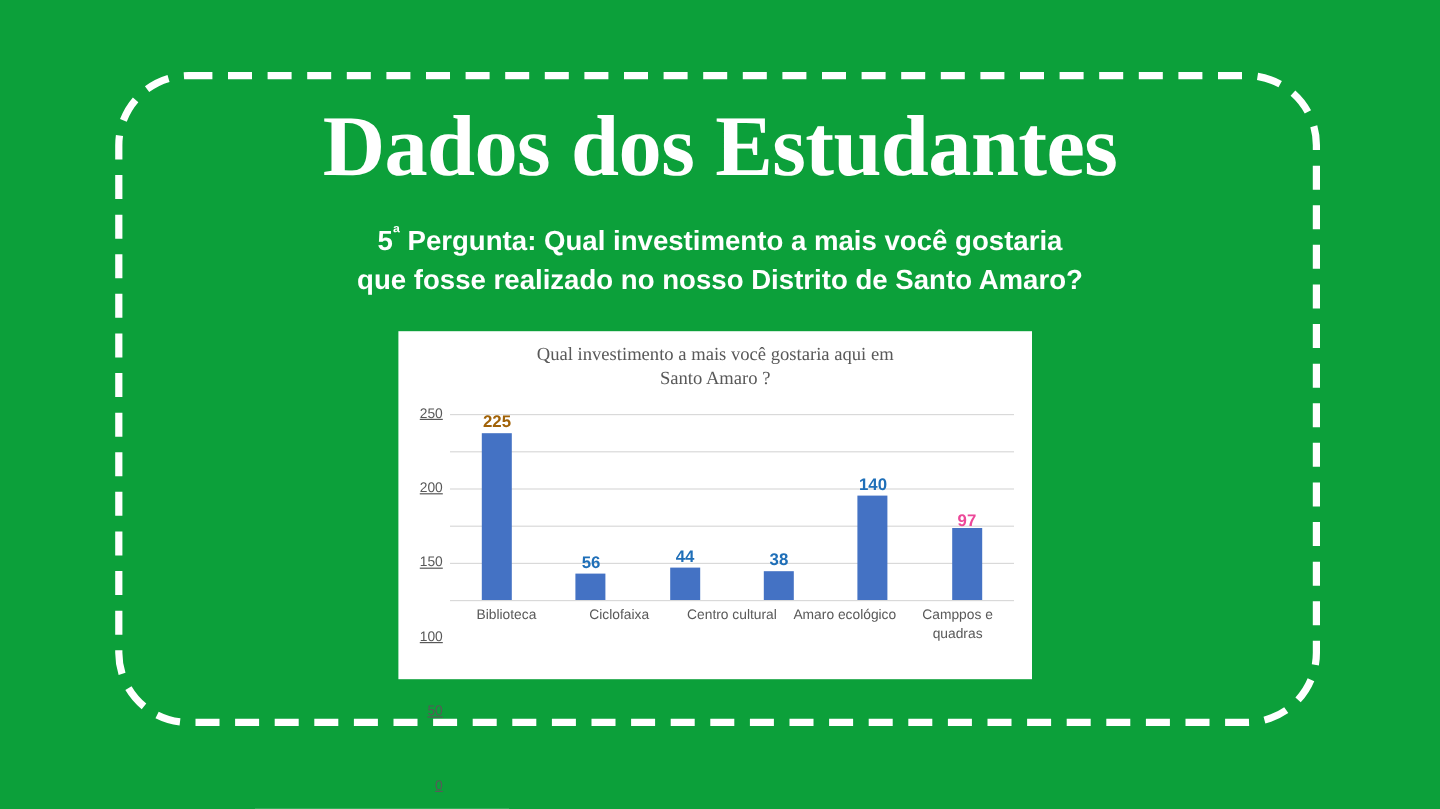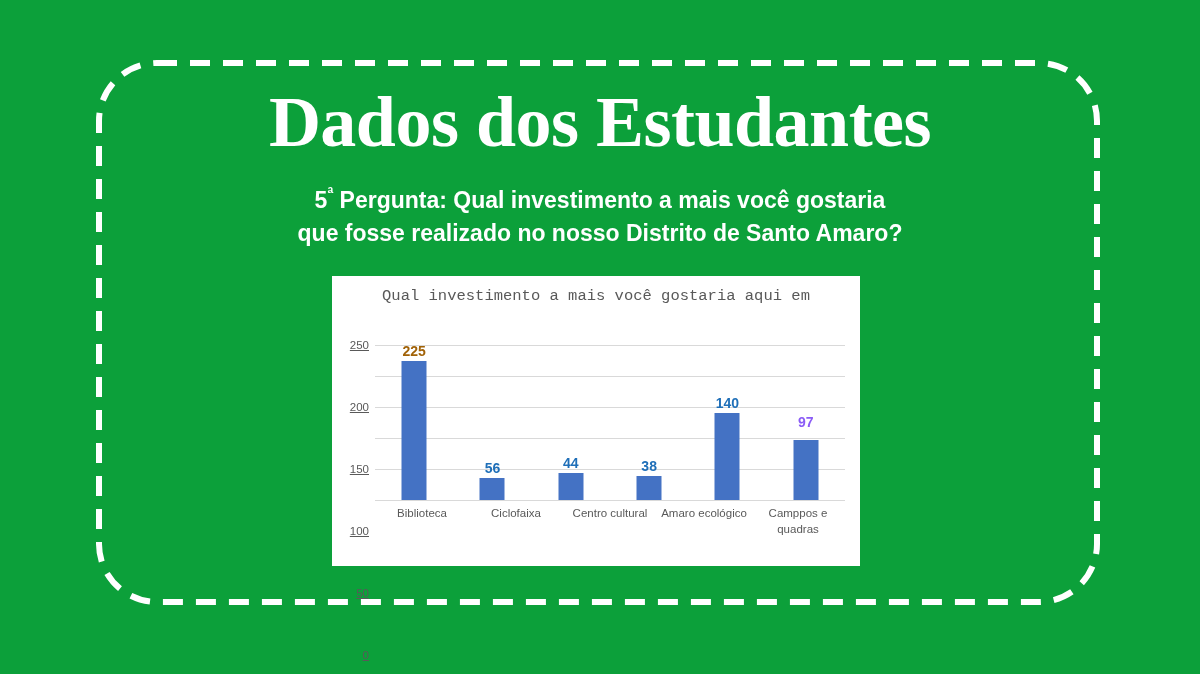--- a/index.html
+++ b/index.html
@@ -88,21 +88,21 @@
   }
   #chart-title {
     position: absolute;
     top: 10px;
     left: 30px;
     width: 468px;
     text-align: center;
     font-size: 15.5px;
     line-height: 1.3;
     color: #595959;
-    font-family: Liberation Mono, monospace;
+    font-family: Liberation Serif, serif;
     font-weight: normal;
   }
 
   
   #plot-area {
     position: absolute;
     left: 43px;
     top: 69px;
     width: 470px;
     height: 155px;
@@ -192,20 +192,21 @@
     <div id="subtitle">
       <div><span>5</span><span class="sup">ª</span><span> Pergunta: Qual investimento a mais você gostaria</span></div>
       <div>que fosse realizado no nosso Distrito de Santo Amaro?</div>
     </div>
   </div>
 
   <div id="chart-panel">
 
     <div id="chart-title">
       <div>Qual investimento a mais você gostaria aqui em</div>
+      <div>Santo Amaro ?</div>
     </div>
 
     <div id="plot-area">
 
       <div id="gridlines">
           <div class="gridline" style="top: 0px;">
             <span class="ytick" style="top: 0px;">250</span>
           </div>
           <div class="gridline" style="top: 31px;">
             <span class="ytick" style="top: 31px;">200</span>
@@ -239,21 +240,21 @@
           <div class="bar-slot">
             <div class="bar" title="Centro cultural: 38" style="height: 23.56px; background: rgb(68, 114, 196);"></div>
             <div class="bar-label" style="color: rgb(31, 111, 184); bottom: 25.56px;">38</div>
           </div>
           <div class="bar-slot">
             <div class="bar" title="Parque ecológico: 140" style="height: 86.8px; background: rgb(68, 114, 196);"></div>
             <div class="bar-label" style="color: rgb(31, 111, 184); bottom: 88.8px;">140</div>
           </div>
           <div class="bar-slot">
             <div class="bar" title="Camppos e quadras: 97" style="height: 60.14px; background: rgb(68, 114, 196);"></div>
-            <div class="bar-label" style="color: #8b5cf6; bottom: 70px; text-align: center;">97</div>
+            <div class="bar-label" style="color: #ec4899; bottom: 59px; text-align: center;">97</div>
           </div>
         </div>
     </div>
 
     <div id="xlabels">
         <div class="xlabel" style="color: rgb(89, 89, 89);">Biblioteca</div>
         <div class="xlabel" style="color: rgb(89, 89, 89);">Ciclofaixa</div>
         <div class="xlabel" style="color: rgb(89, 89, 89);">Centro cultural</div>
         <div class="xlabel" style="color: rgb(89, 89, 89);">Amaro ecológico</div>
         <div class="xlabel" style="color: rgb(89, 89, 89);">Camppos e quadras</div>

